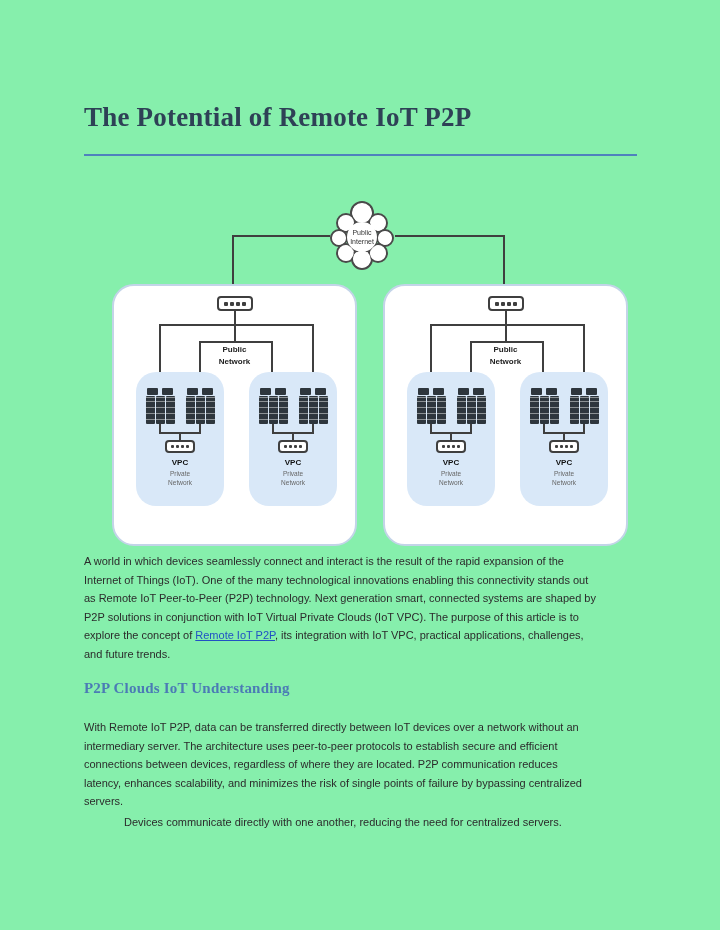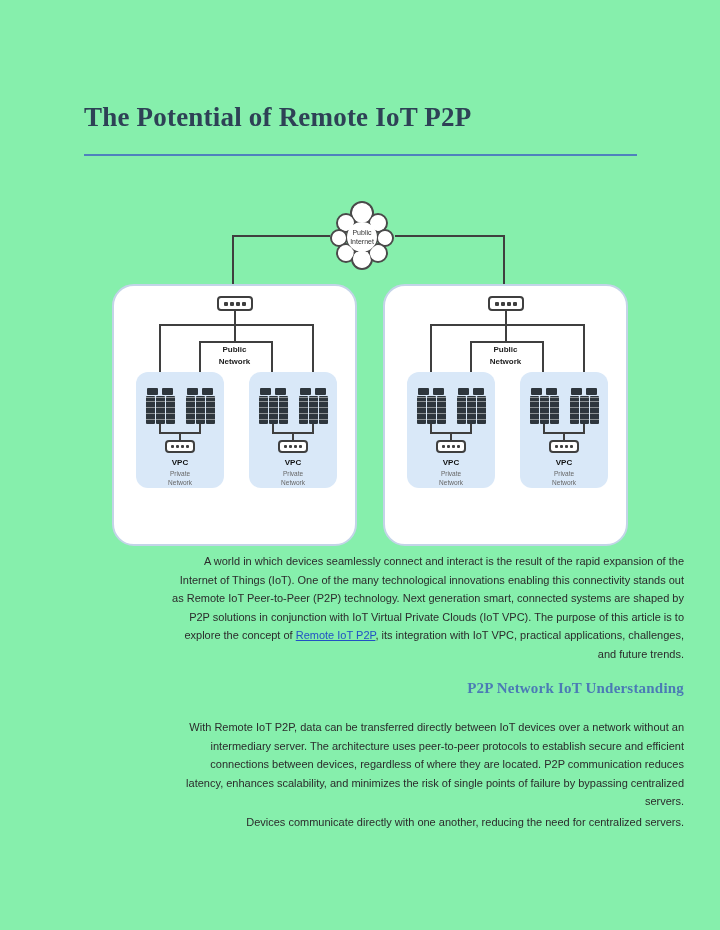--- a/index.html
+++ b/index.html
@@ -44,21 +44,21 @@
   .sl4{left:198px;top:38px;height:64px;}
   .sl5{left:120px;top:38px;height:19px;}
   .sl6{left:85px;top:55px;width:74px;}
   .sl7{left:85px;top:55px;height:47px;}
   .sl8{left:157px;top:55px;height:47px;}
 
   .pn-label{position:absolute;left:0;right:0;top:58px;text-align:center;
             font-size:8px;font-weight:700;line-height:12px;color:#222;}
   .pn-label span{display:block;}
 
-  .vpc{position:absolute;top:86px;width:88px;height:116px;background:#d9e8f8;border-radius:12px;}
+  .vpc{position:absolute;top:86px;width:88px;height:134px;background:#d9e8f8;border-radius:20px;}
   .vpc.va{left:22px;} .vpc.vb{left:135px;}
 
   .rack{position:absolute;top:16px;width:30px;}
   .rack.ra{left:9px;} .rack.rb{left:49px;}
   .caps{display:flex;gap:4px;justify-content:center;}
   .cap{width:11px;height:7px;background:#2e363d;border-radius:1px;}
   .towers{display:flex;gap:1px;justify-content:center;margin-top:1px;}
   .tw{width:9px;height:28px;border-radius:1px;background-color:#2e363d;
       background-image:repeating-linear-gradient(0deg,rgba(255,255,255,.45) 0 1px,transparent 1px 6px);
       background-position:0 2px;}
@@ -66,21 +66,21 @@
   .vl.gb{left:63px;top:52px;height:10px;}
   .hl.gj{left:23px;top:60px;width:42px;}
   .vl.gc{left:43px;top:62px;height:8px;}
   .vpc .switch.small{left:29px;top:68px;}
   .vpc-label{position:absolute;left:0;right:0;top:86px;text-align:center;
              font-size:8px;font-weight:700;color:#111;}
   .vpc-sub{position:absolute;left:0;right:0;text-align:center;font-size:6.5px;color:#666;}
   .vpc-sub.s1{top:98px;} .vpc-sub.s2{top:107px;}
 
   
-  .article{position:absolute;left:84px;top:552px;width:600px;color:#2b2b2b;text-align:right;}
+  .article{position:absolute;left:84px;top:552px;width:600px;color:#2b2b2b;}
   .article p{margin:0;font-size:11px;line-height:18.5px;white-space:pre-line;}
   .article h2{margin:16px 0 0;font-family:"Liberation Serif",serif;font-weight:700;
               font-size:15px;line-height:19px;color:#4b7bb5;letter-spacing:.2px;}
   .article h2.h-features{margin-top:13px;}
   .article p.p2{margin-top:20px;}
   .article p.p3{margin-top:2px;white-space:normal;padding-left:40px;}
   a.link{color:#2151c4;text-decoration:underline;cursor:pointer;}
 </style>
 </head>
 <body>
@@ -323,21 +323,21 @@
     </div>
   </div>
 
   <div class="article">
     <p class="p1"><span>A world in which devices seamlessly connect and interact is the result of the rapid expansion of the
 Internet of Things (IoT). One of the many technological innovations enabling this connectivity stands out
 as Remote IoT Peer-to-Peer (P2P) technology. Next generation smart, connected systems are shaped by
 P2P solutions in conjunction with IoT Virtual Private Clouds (IoT VPC). The purpose of this article is to
 explore the concept of </span><a class="link" href="#">Remote IoT P2P</a><span>, its integration with IoT VPC, practical applications, challenges,
 and future trends.</span></p>
-    <h2>P2P Network IoT Understanding</h2>
+    <h2>P2P Clouds IoT Understanding</h2>
     <p class="p2">With Remote IoT P2P, data can be transferred directly between IoT devices over a network without an
 intermediary server. The architecture uses peer-to-peer protocols to establish secure and efficient
 connections between devices, regardless of where they are located. P2P communication reduces
 latency, enhances scalability, and minimizes the risk of single points of failure by bypassing centralized
 servers.</p>
     <p class="p3">Devices communicate directly with one another, reducing the need for centralized servers.</p>
   </div>
 
 </div>
 

